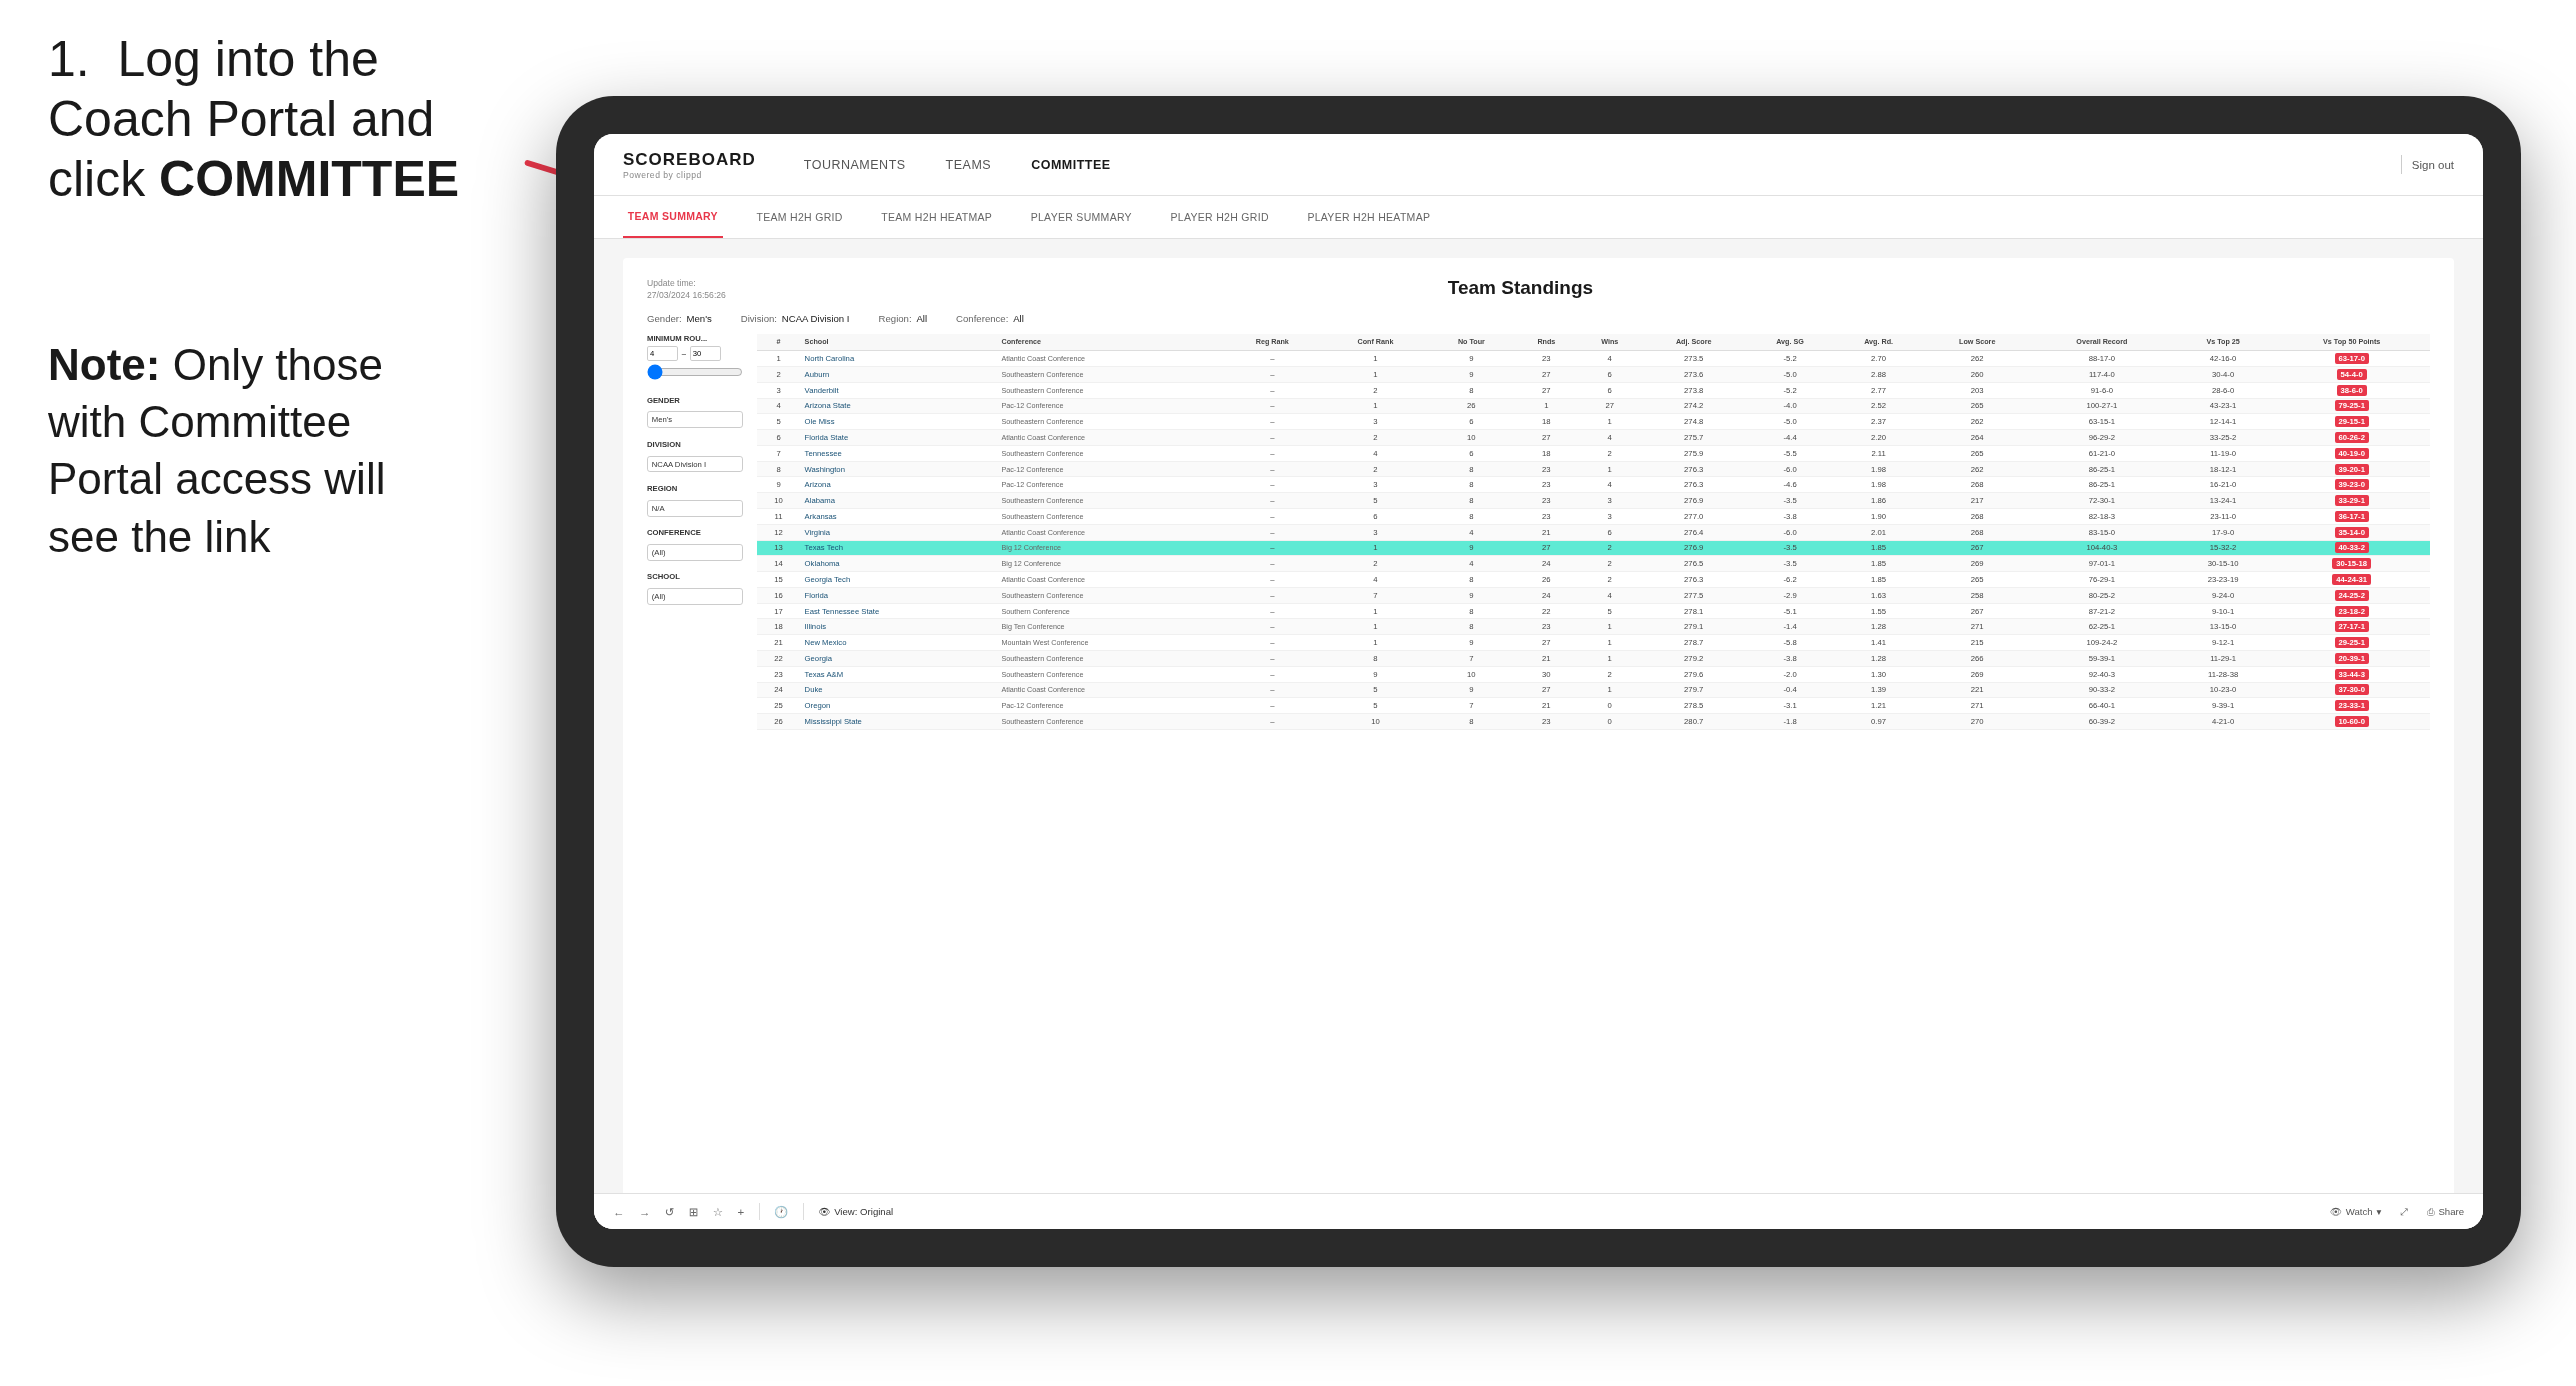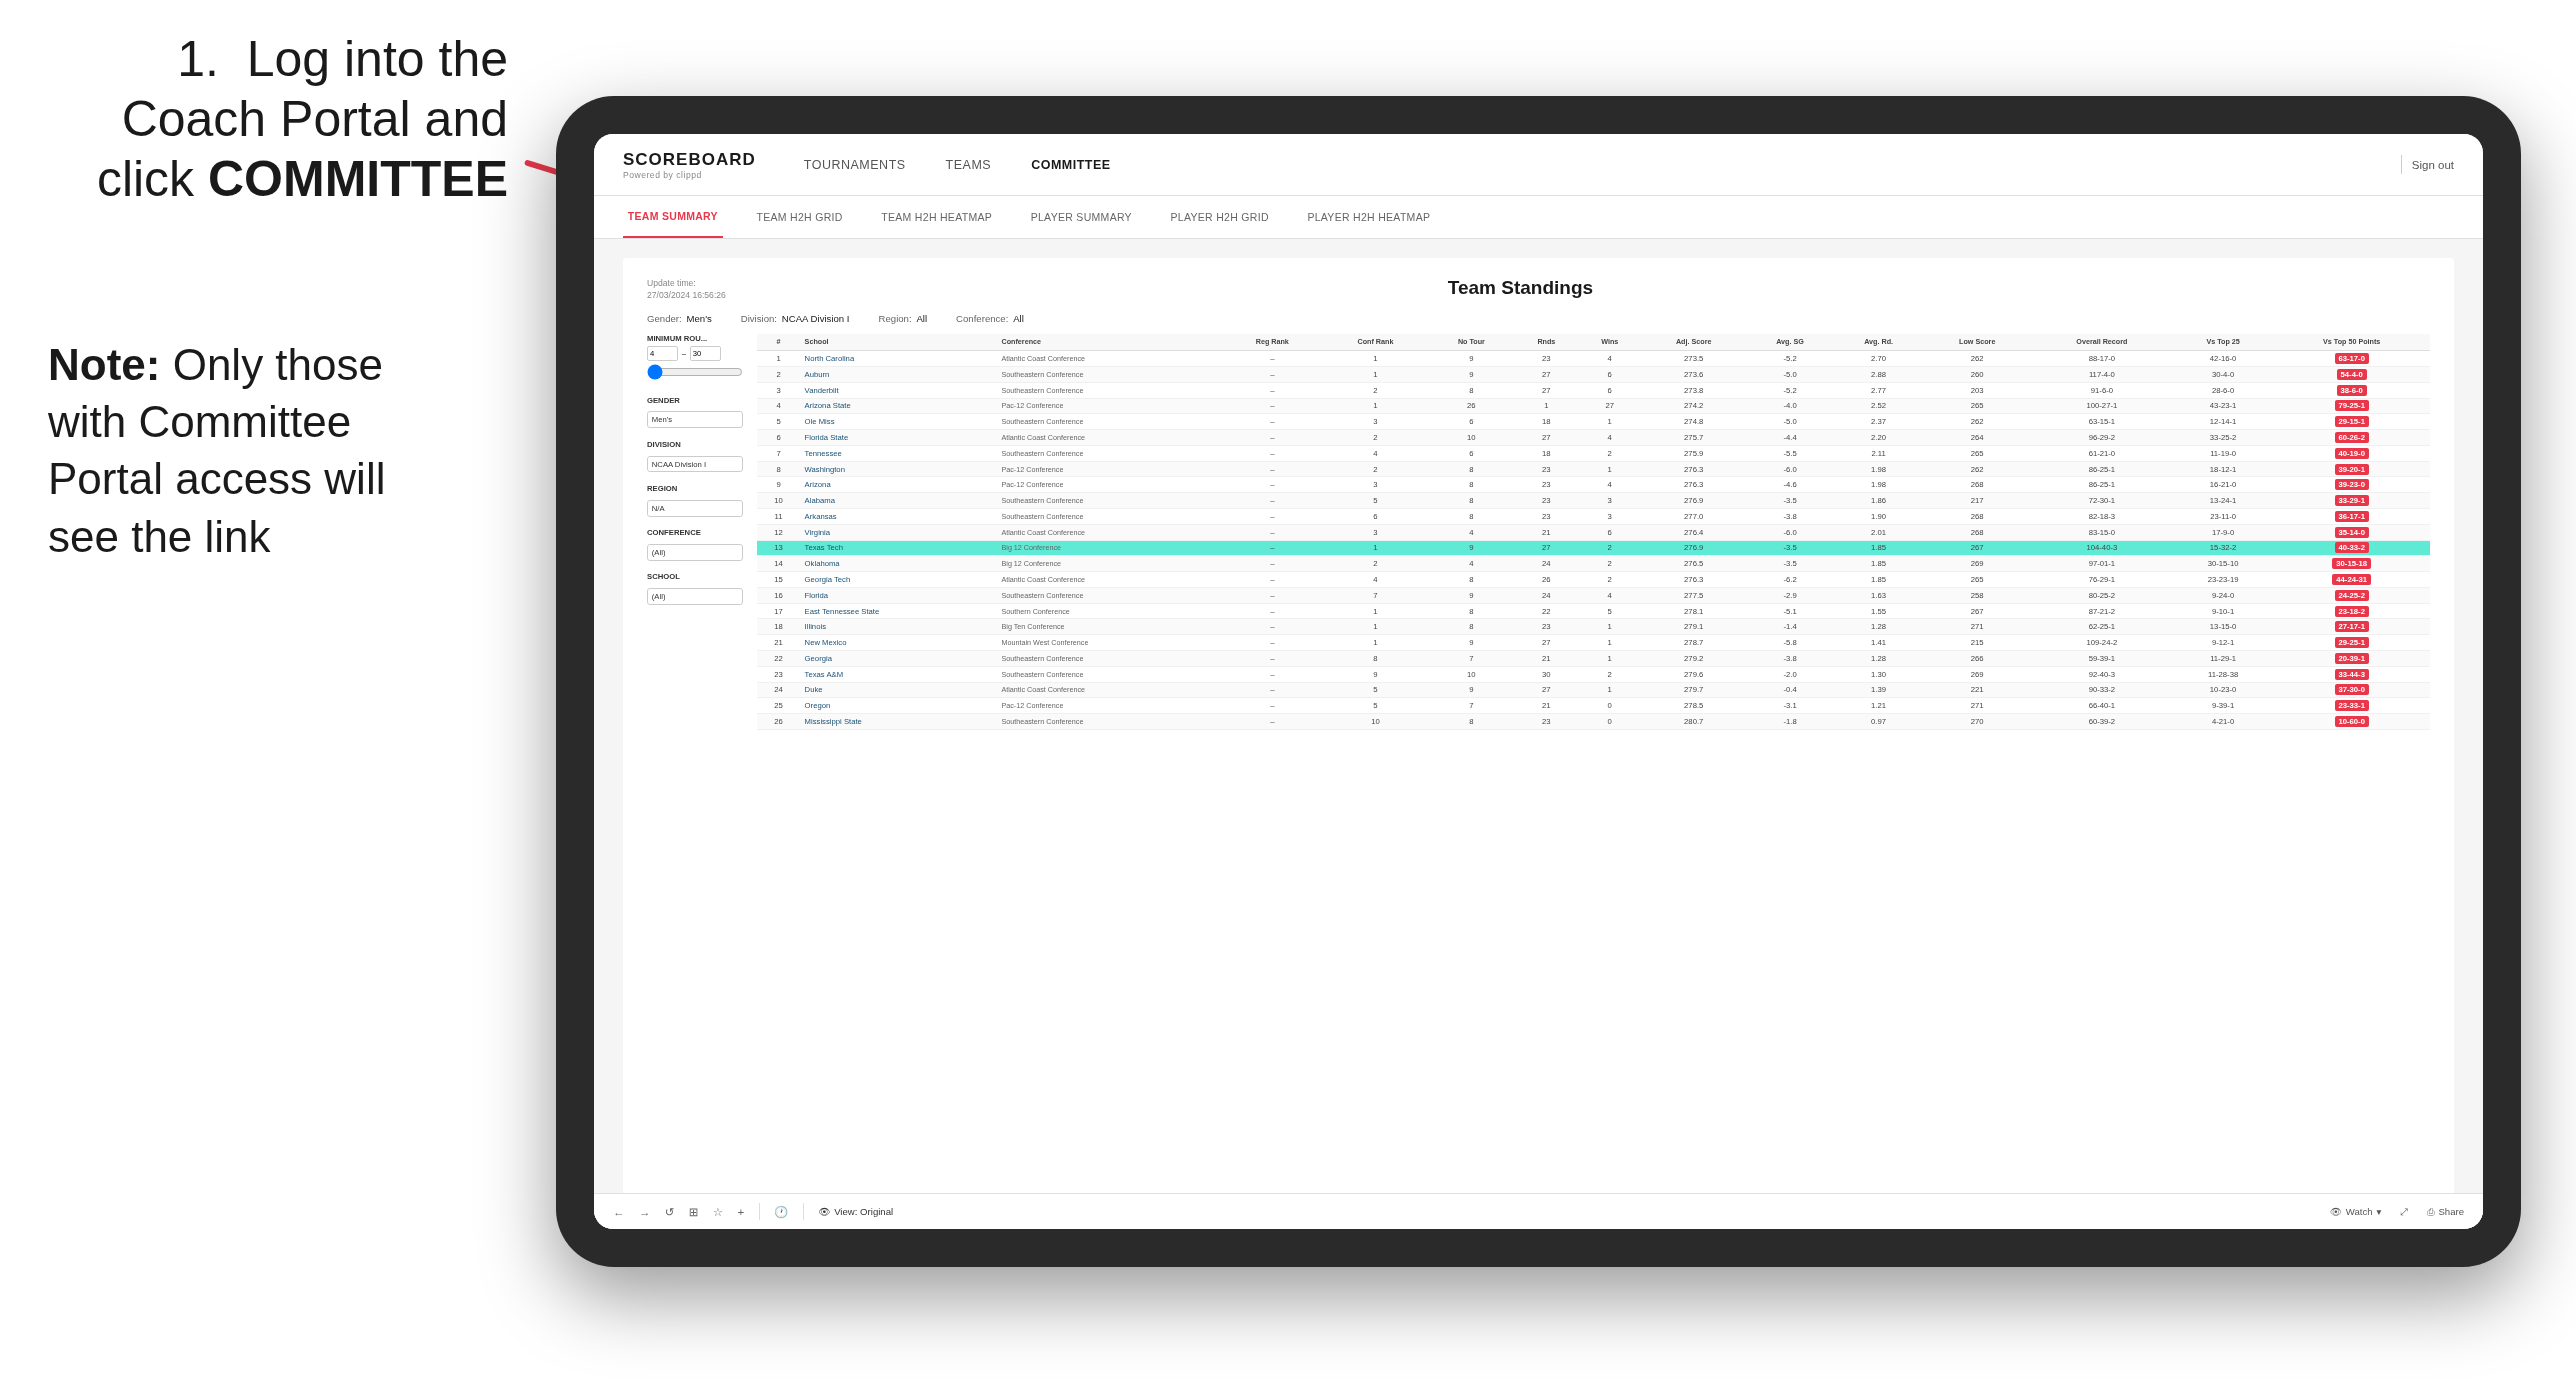--- a/index.html
+++ b/index.html
@@ -19,21 +19,20 @@
       left: 48px;
       width: 460px;
     }
 
     .instruction-title {
       font-size: 50px;
       font-weight: 400;
       color: #1a1a1a;
       line-height: 1.2;
       margin-bottom: 19px;
-      text-align: right;
     }
     .instruction-title strong {
       font-weight: 800;
     }
 
     .note-area {
       position: absolute;
       top: 336px;
       left: 48px;
       width: 403px;

